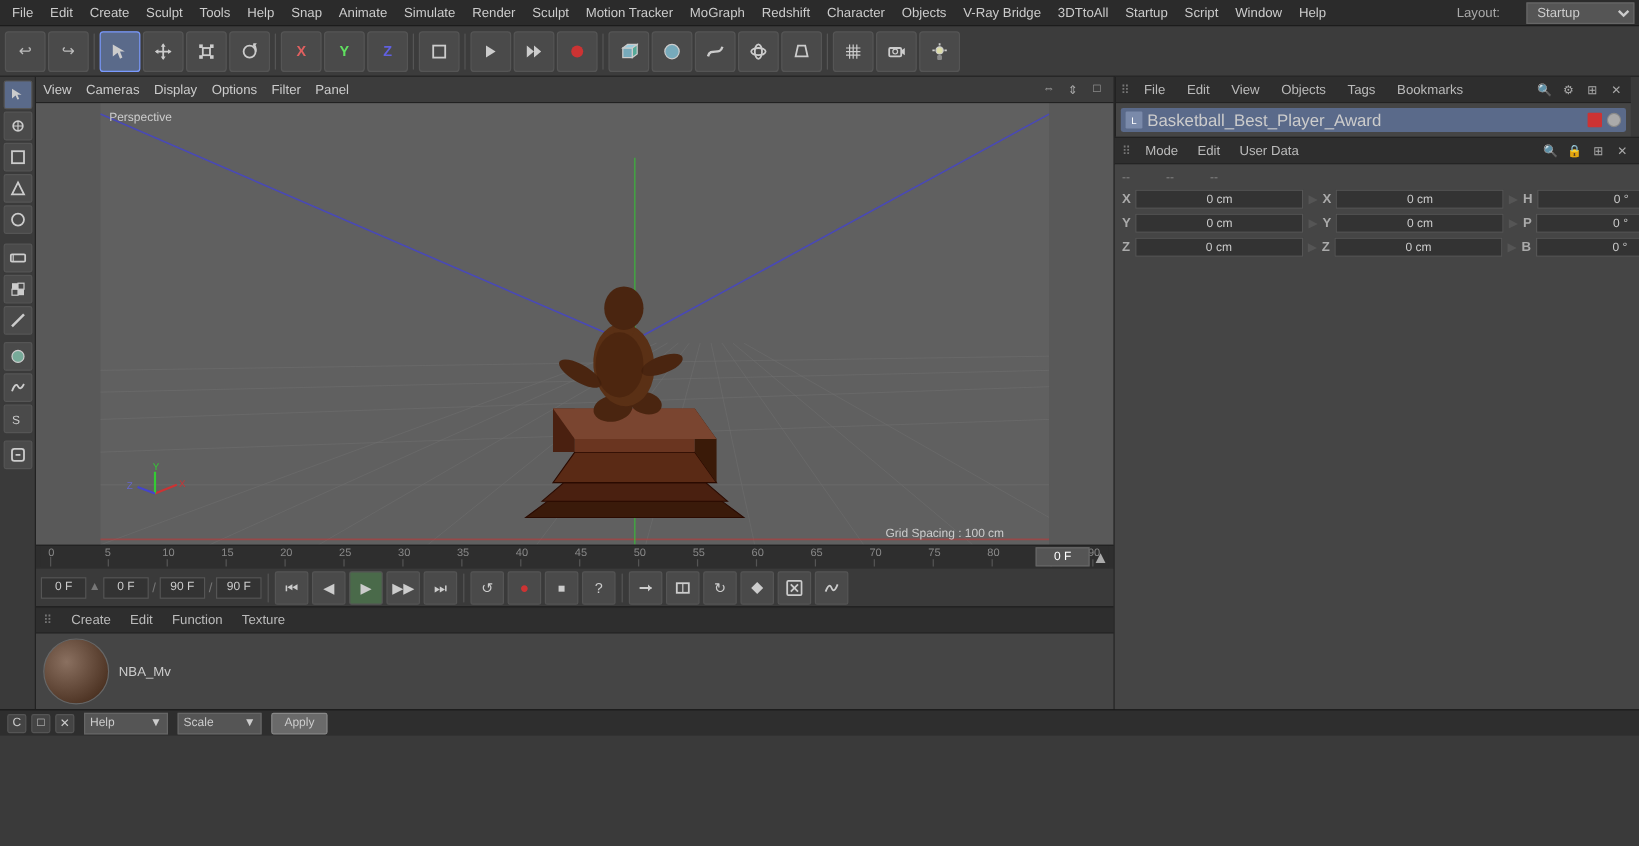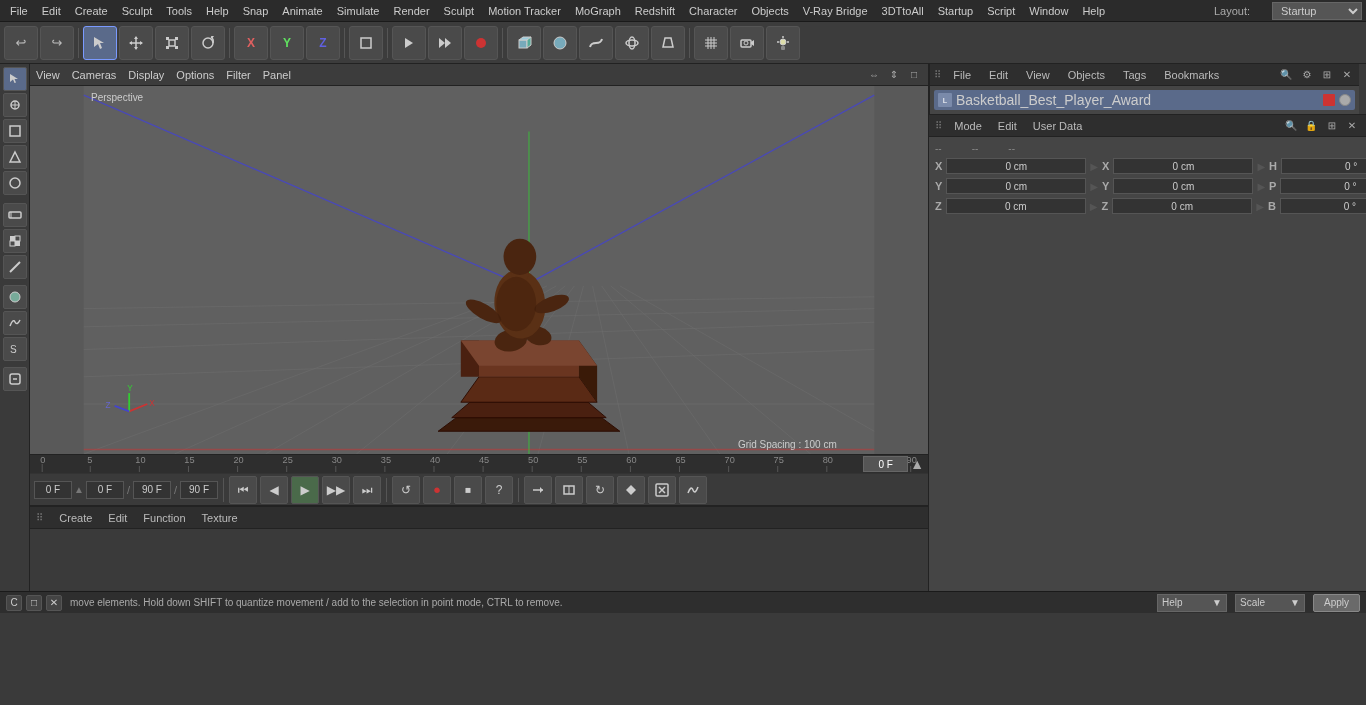--- a/index.html
+++ b/index.html
@@ -911,20 +911,24 @@
       </div>
 
       <div id="material-panel">
         <div id="material-header">
           <span style="color:#777;font-size:10px;margin-right:4px;">⠿</span>
           <span class="mat-tab">Create</span>
           <span class="mat-tab">Edit</span>
           <span class="mat-tab">Function</span>
           <span class="mat-tab">Texture</span>
         </div>
+        <div id="material-content">
+          <div id="material-ball"></div>
+          <span id="material-name">NBA_Mv</span>
+        </div>
       </div>
 
     </div>
 
     <div id="right-panel-wrapper">
 
       <div id="right-panel" style="flex:0 0 auto;">
         <div id="right-tabs-top">
           <span style="color:#777;font-size:10px;">⠿</span>
           <span class="rtab">File</span>
@@ -1012,21 +1016,20 @@
     </div>
 
   </div>
 
   <div id="status-bar">
     <div id="status-icons">
       <div class="status-icon-btn">C</div>
       <div class="status-icon-btn">□</div>
       <div class="status-icon-btn">✕</div>
     </div>
-    <span id="status-message">move elements. Hold down SHIFT to quantize movement / add to the selection in point mode, CTRL to remove.</span>
     <div id="world-dropdown">
       <span>Help</span>
       <span>▼</span>
     </div>
     <div id="scale-dropdown">
       <span>Scale</span>
       <span>▼</span>
     </div>
     <button id="apply-btn">Apply</button>
   </div>

